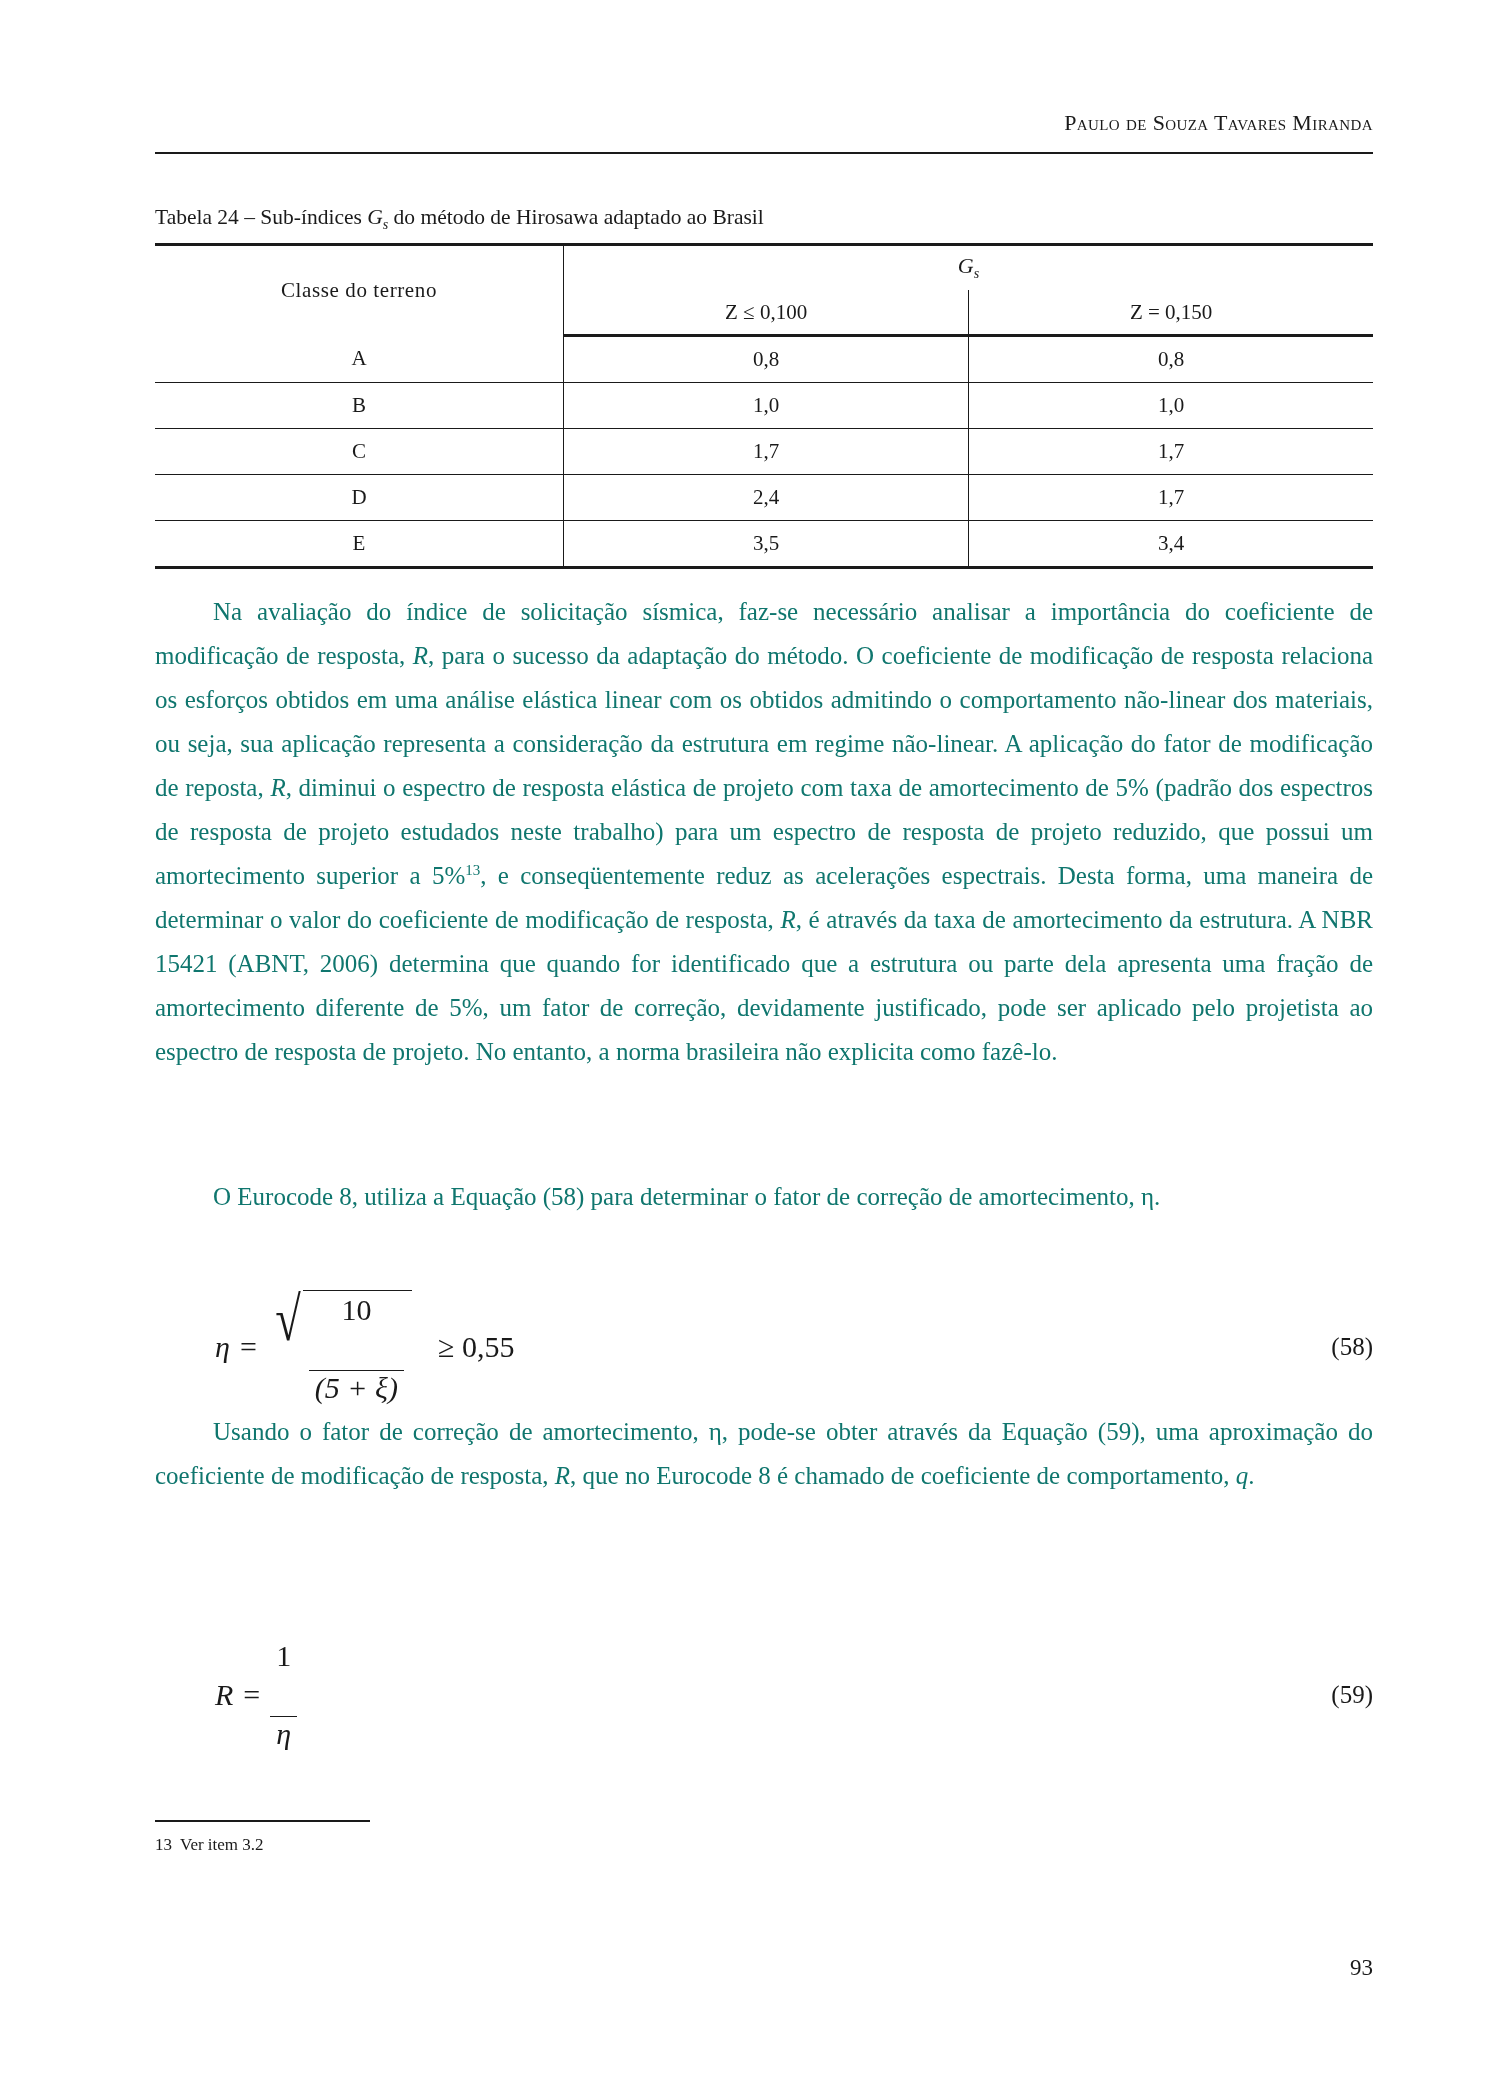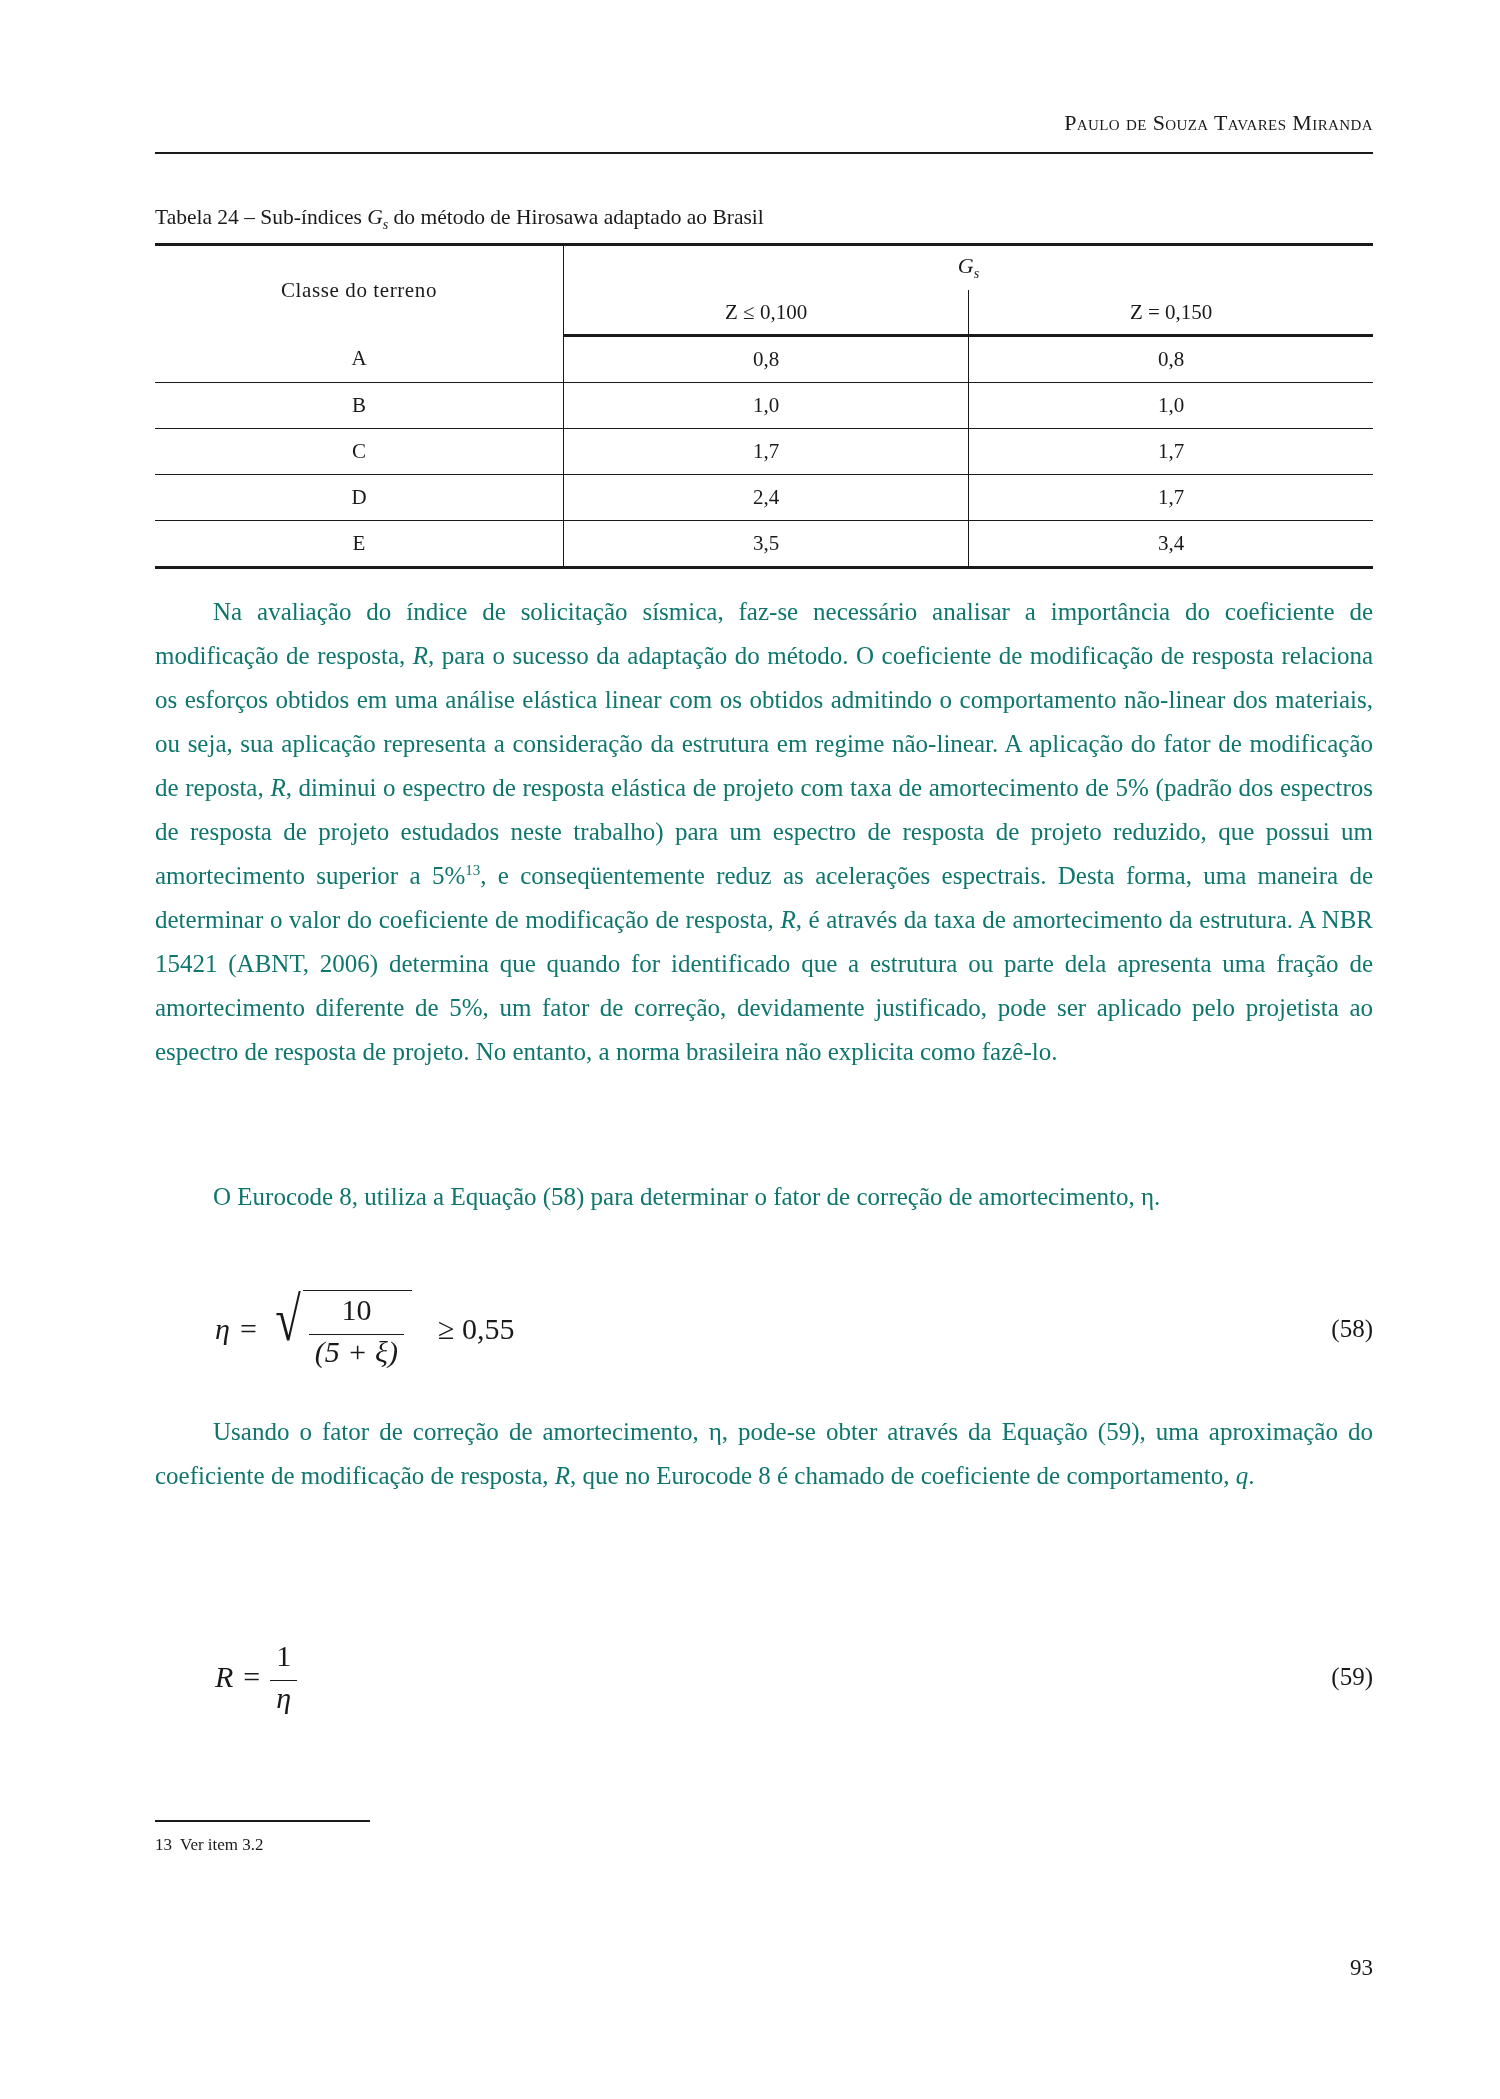--- a/index.html
+++ b/index.html
@@ -170,20 +170,21 @@
     display: flex;
     align-items: center;
   }
   .frac {
     display: inline-flex;
     flex-direction: column;
     align-items: center;
     justify-content: center;
     vertical-align: middle;
     line-height: 1.08;
+    gap: 36px;
   }
   .frac .num { padding: 0 6px 1px 6px; }
   .frac .den { border-top: 1.6px solid #1a1a1a; padding: 1px 6px 0 6px; margin-top: 7px; }
 
   
   .fn-rule {
     position: absolute;
     left: 155px;
     top: 1820px;
     width: 215px;

